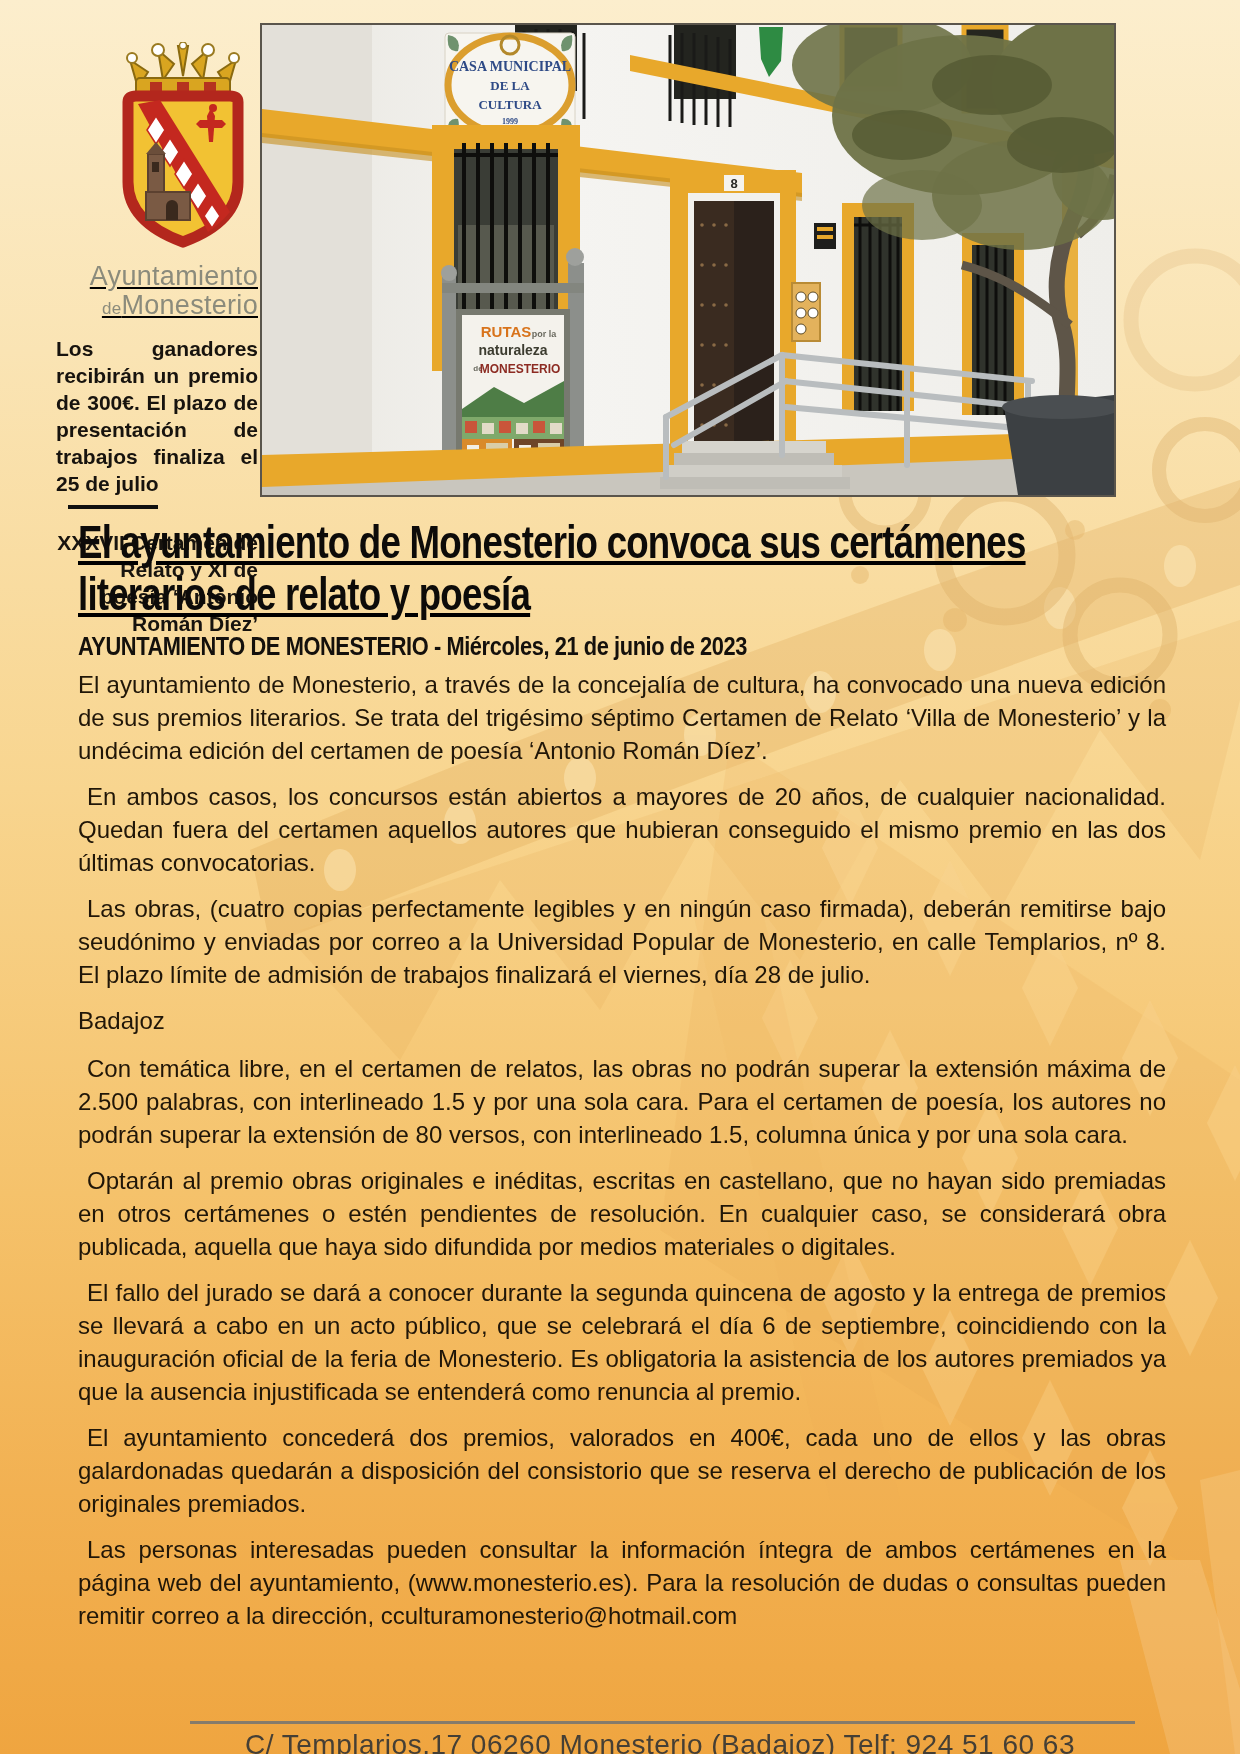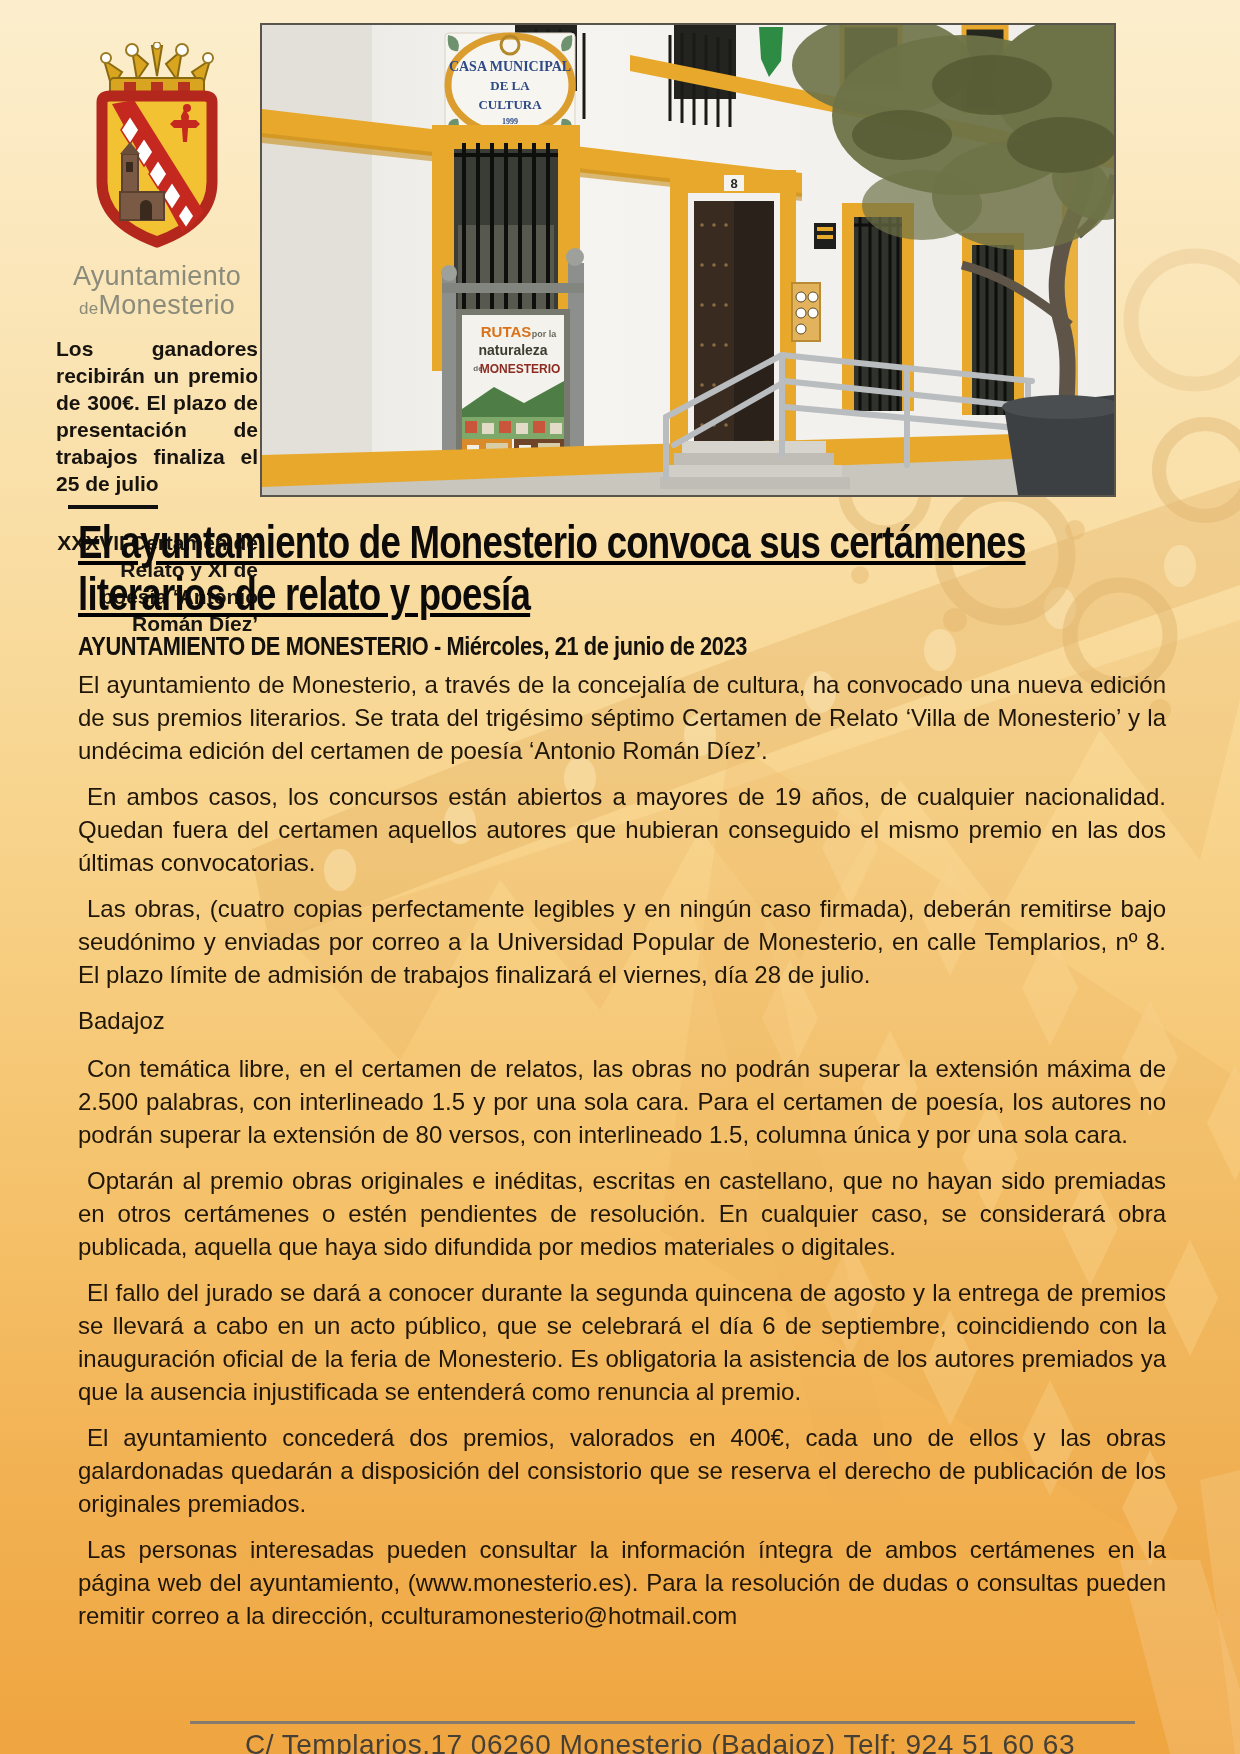--- a/index.html
+++ b/index.html
@@ -5,21 +5,21 @@
   html,body{margin:0;padding:0;background:#888;}
   .page{
     position:relative;width:1240px;height:1754px;overflow:hidden;margin:0 auto;
     background:linear-gradient(180deg,#FCEECD 0%,#FAE4B4 20%,#F8D58F 45%,#F5C26B 68%,#F2B152 85%,#EFA540 100%);
     font-family:"Liberation Sans",sans-serif;
   }
   .watermark{position:absolute;left:0;top:0;width:1240px;height:1754px;pointer-events:none;}
 
   
   .leftcol{position:absolute;left:56px;top:42px;width:202px;}
-  .logo-wrap{text-align:center;}
+  .logo-wrap{text-align:right;text-decoration:underline;}
   .logo-title{color:#8B8B7C;font-size:27px;line-height:29px;margin-top:4px;letter-spacing:.3px;}
   .logo-title .de{font-size:17px;}
   .sidebar-note{font-weight:bold;font-size:21px;line-height:27px;color:#17130E;text-align:justify;margin-top:12px;}
   .sidebar-edition{font-weight:bold;font-size:21px;line-height:27px;color:#17130E;text-align:right;margin-top:32px;}
 
   
   .photo{position:absolute;left:260px;top:23px;width:856px;height:474px;border:2px solid #5A554C;background:#EFEDE8;box-sizing:border-box;}
   .photo svg{display:block;}
 
   
@@ -395,21 +395,21 @@
 
   <div class="headline">
     <div class="hl">El ayuntamiento de Monesterio convoca sus certámenes</div>
     <div class="hl">literarios de relato y poesía</div>
   </div>
 
   <div class="dateline">AYUNTAMIENTO DE MONESTERIO - Miércoles, 21 de junio de 2023</div>
 
   <div class="article-body">
       <p class="body-para">El ayuntamiento de Monesterio, a través de la concejalía de cultura, ha convocado una nueva edición de sus premios literarios. Se trata del trigésimo séptimo Certamen de Relato ‘Villa de Monesterio’ y la undécima edición del certamen de poesía ‘Antonio Román Díez’.</p>
-      <p class="body-para">En ambos casos, los concursos están abiertos a mayores de 19 años, de cualquier nacionalidad. Quedan fuera del certamen aquellos autores que hubieran conseguido el mismo premio en las dos últimas convocatorias.</p>
+      <p class="body-para">En ambos casos, los concursos están abiertos a mayores de 20 años, de cualquier nacionalidad. Quedan fuera del certamen aquellos autores que hubieran conseguido el mismo premio en las dos últimas convocatorias.</p>
       <p class="body-para">Las obras, (cuatro copias perfectamente legibles y en ningún caso firmada), deberán remitirse bajo seudónimo y enviadas por correo a la Universidad Popular de Monesterio, en calle Templarios, nº 8.  El plazo límite de admisión de trabajos finalizará el viernes, día 28 de julio.</p>
       <div class="section-label">Badajoz</div>
       <p class="body-para">Con temática libre, en el certamen de relatos, las obras no podrán superar la extensión máxima de 2.500 palabras, con interlineado 1.5 y por una sola cara. Para el certamen de poesía, los autores no podrán superar la extensión de 80 versos, con interlineado 1.5, columna única y por una sola cara.</p>
       <p class="body-para">Optarán al premio obras originales e inéditas, escritas en castellano, que no hayan sido premiadas en otros certámenes o estén pendientes de resolución. En cualquier caso, se considerará obra publicada, aquella que haya sido difundida por medios materiales o digitales.</p>
       <p class="body-para">El fallo del jurado se dará a conocer durante la segunda quincena de agosto y la entrega de premios se llevará a cabo en un acto público, que se celebrará el día 6 de septiembre, coincidiendo con la inauguración oficial de la feria de Monesterio. Es obligatoria la asistencia de los autores premiados ya que la ausencia injustificada se entenderá como renuncia al premio.</p>
       <p class="body-para">El ayuntamiento concederá dos premios, valorados en 400€, cada uno de ellos y las obras galardonadas quedarán a disposición del consistorio que se reserva el derecho de publicación de los originales premiados.</p>
       <p class="body-para">Las personas interesadas pueden consultar la información íntegra de ambos certámenes en la página web del ayuntamiento, (www.monesterio.es). Para la resolución de dudas o consultas pueden remitir correo a la dirección, cculturamonesterio@hotmail.com</p>
     </div>
 
   <div class="footer-rule"></div>

